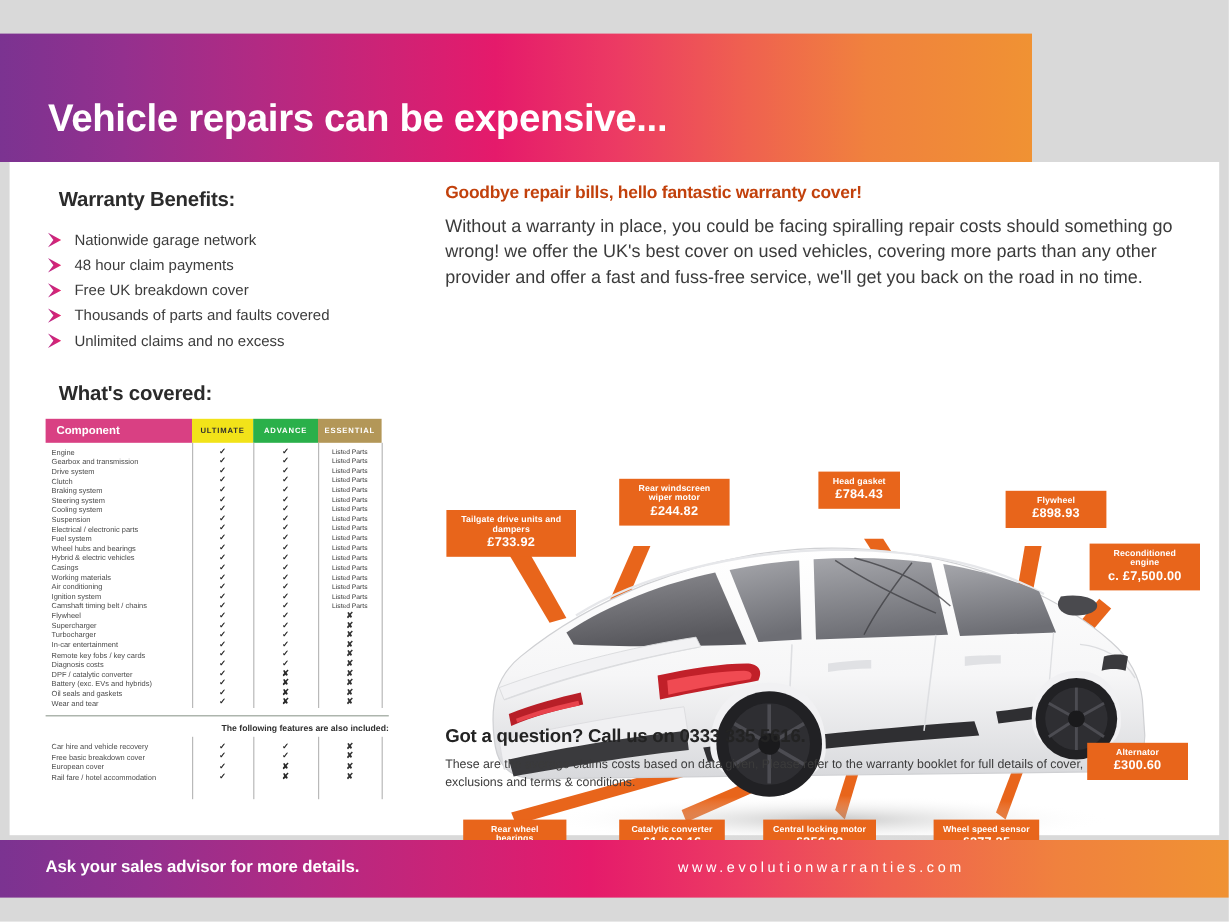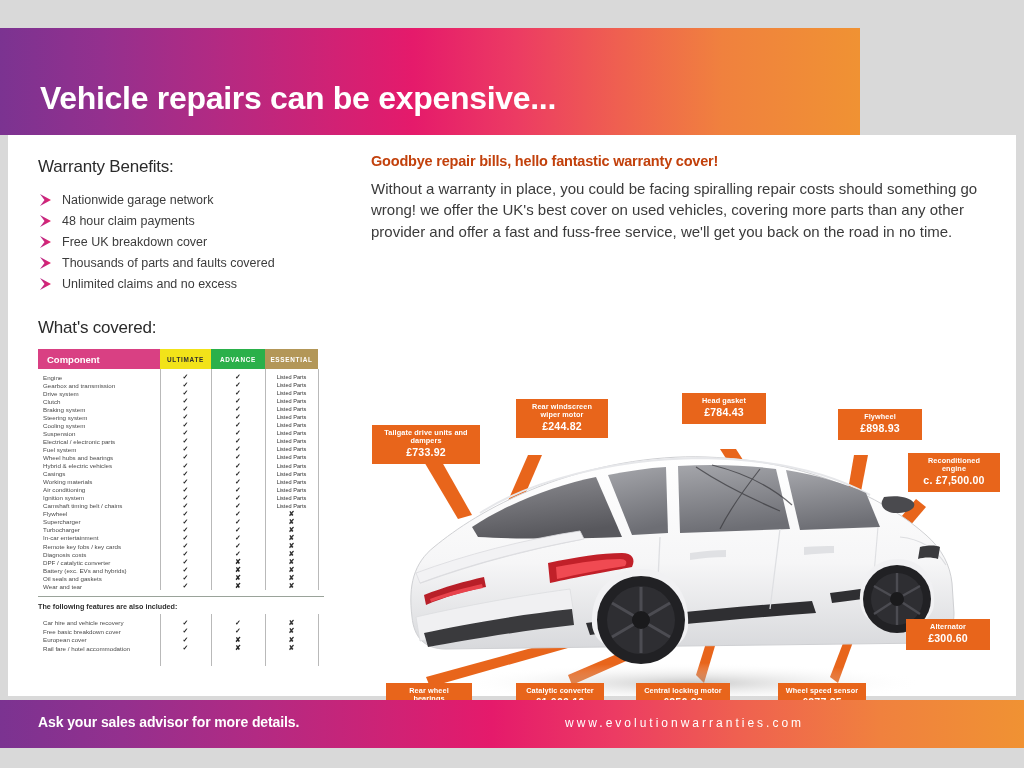--- a/index.html
+++ b/index.html
@@ -27,21 +27,21 @@
 
   
   .panel {
     position:absolute; left:8px; top:135px; width:1008px; height:561px;
     background:#ffffff;
   }
 
   
   .left-col { position:absolute; left:30px; top:22px; width:296px; }
   .h2 {
-    font-size:17px; font-weight:normal; color:#2b2b2b; letter-spacing:-0.2px;
+    font-size:17px; font-weight:bold; color:#2b2b2b; letter-spacing:-0.2px;margin-left:11px;
   }
   .benefits { margin-top:12px; }
   .benefit-row {
     display:flex; align-items:center; height:21px; margin-bottom:0px;
   }
   .chev {
     width:18px; flex:0 0 18px; display:block; margin-right:6px;
   }
   .benefit-label { font-size:12.5px; color:#3c3c3c; }
 
@@ -66,21 +66,21 @@
             white-space:nowrap; overflow:hidden; }
   .c-mark { width:51px; text-align:center; font-size:7px; color:#262626;
             font-weight:bold; line-height:8px; }
   .c-mark.adv { width:54px; }
   .c-mark.ess { width:53px; font-size:5.6px; font-weight:normal; color:#333; }
 
   
   .vline { position:absolute; top:0; bottom:0; width:1px; background:#b9b9b9; }
 
   .sub-note {
-    margin-top:6px; text-align:left; font-size:7.2px; font-weight:bold;
+    margin-top:6px; text-align:right; font-size:7.2px; font-weight:bold;
     color:#2f2f2f; border-top:1.3px solid #9aa39a; padding-top:5px;
     width:286px;
   }
   .tbl2 { margin-top:3px; width:286px; position:relative; }
   .tbl2 .trow { height:8.6px; }
 
   
   .right-col { position:absolute; left:363px; top:18px; width:630px; }
   .h3 { font-size:14.5px; font-weight:bold; color:#c2410c; letter-spacing:-0.2px; }
   .body-text { margin-top:9px; font-size:15px; line-height:1.42; color:#3b3b3b; }
@@ -543,21 +543,21 @@
       <div class="callout" style="left:12px;  top:38px;  width:108px;">
         <div class="cl-name">Tailgate drive units and dampers</div>
         <div class="cl-price">£733.92</div>
       </div>
 
       <div class="callout" style="left:156px; top:12px;  width:92px;">
         <div class="cl-name">Rear windscreen wiper motor</div>
         <div class="cl-price">£244.82</div>
       </div>
 
-      <div class="callout" style="left:322px; top:6px;   width:84px;">
+      <div class="callout" style="left:322px; top:6px;   width:68px;">
         <div class="cl-name">Head gasket</div>
         <div class="cl-price">£784.43</div>
       </div>
 
       <div class="callout" style="left:478px; top:22px;  width:84px;">
         <div class="cl-name">Flywheel</div>
         <div class="cl-price">£898.93</div>
       </div>
 
       <div class="callout" style="left:548px; top:66px;  width:92px;">
@@ -584,20 +584,24 @@
         <div class="cl-name">Central locking motor</div>
         <div class="cl-price">£256.22</div>
       </div>
 
       <div class="callout" style="left:418px; top:296px; width:88px;">
         <div class="cl-name">Wheel speed sensor</div>
         <div class="cl-price">£277.25</div>
       </div>
     </div>
 
+    <div class="cta">
+      <div class="cta-title">Got a question? Call us on 0333 335 5616.</div>
+      <div class="cta-sub">These are the average claims costs based on data given, Please refer to the warranty booklet for full details of cover, exclusions and terms &amp; conditions.</div>
+    </div>
 
   </div>
 
   <div class="footer">
     <div class="footer-left">Ask your sales advisor for more details.</div>
     <div class="footer-right">www.evolutionwarranties.com</div>
   </div>
 
 </div>
 

